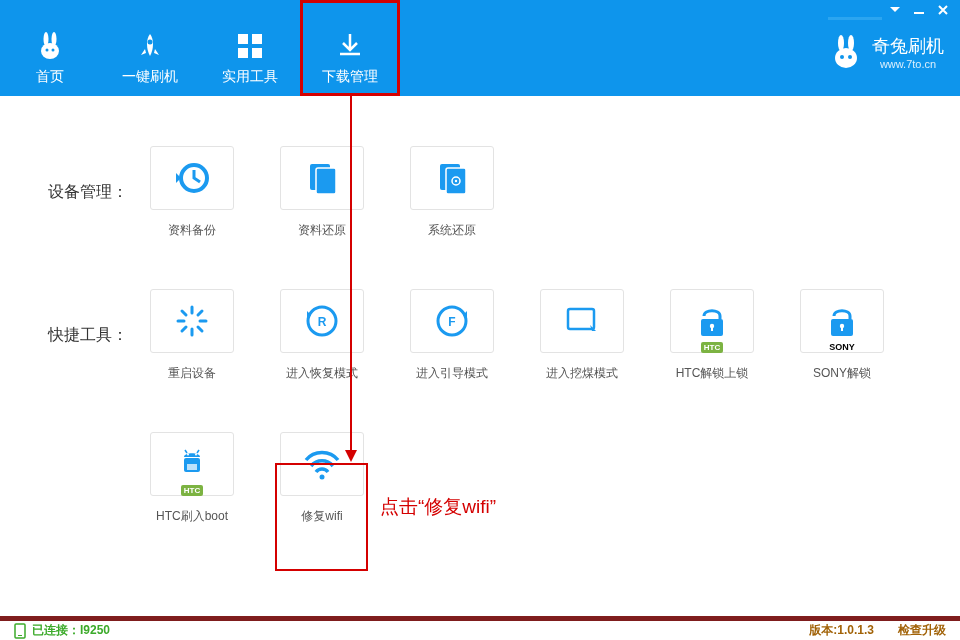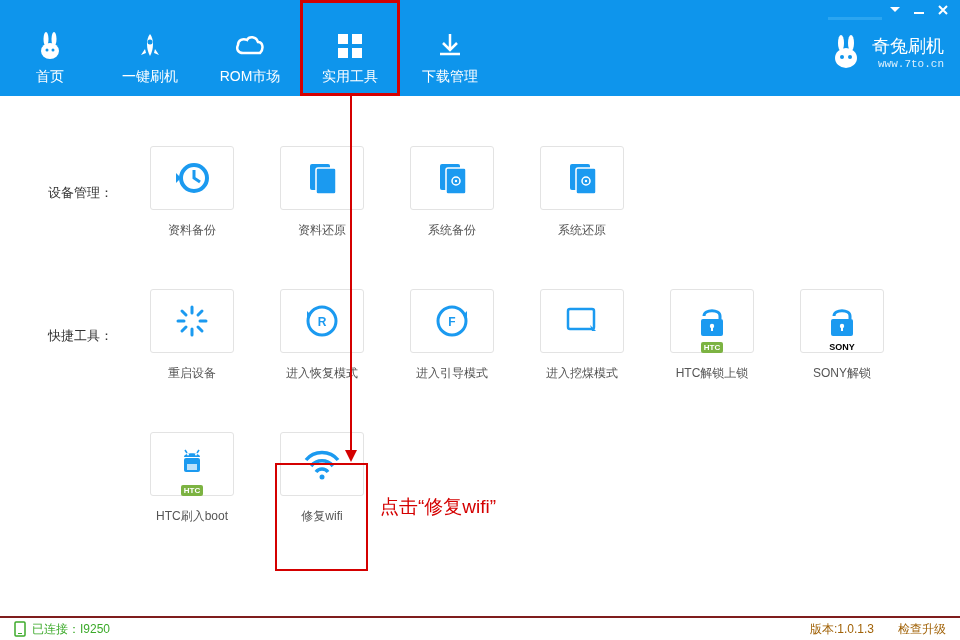--- a/index.html
+++ b/index.html
@@ -70,38 +70,37 @@
     .brand {
       position: absolute;
       right: 16px;
       top: 14px;
       display: flex;
       align-items: center;
       gap: 8px;
     }
     .brand-text {
       color: #fff;
-      text-align: right;
-      font-family: Liberation Mono, monospace;
+      text-align: center;
     }
     .brand-title { font-size: 18px; font-weight: 500; }
     .brand-url { font-size: 11px; opacity: 0.85; }
     .content {
       padding: 50px 20px 20px 48px;
       height: 520px;
       position: relative;
     }
     .section {
       display: flex;
       align-items: center;
       margin-bottom: 50px;
     }
     .section-label {
       width: 100px;
-      font-size: 13px;
+      font-size: 16px;
       color: #333;
     }
     .tool-grid {
       display: flex;
       gap: 42px;
     }
     .tool-item {
       display: flex;
       flex-direction: column;
       align-items: center;
@@ -151,26 +150,27 @@
       position: absolute;
       color: #d40000;
       font-size: 19px;
     }
     .statusbar {
       position: absolute;
       bottom: 0;
       left: 0;
       right: 0;
       height: 24px;
-      border-top: 2px solid #7f1d1d;
+      border-top: 5px solid #7f1d1d;
       display: flex;
       align-items: center;
       padding: 0 14px;
       font-size: 12px;
       justify-content: space-between;
+      font-weight: bold;
     }
     .status-left {
       display: flex;
       align-items: center;
       gap: 6px;
       color: #3caa2a;
     }
     .status-right {
       display: flex;
       gap: 24px;
@@ -236,28 +236,20 @@
       <svg width="30" height="30" viewBox="0 0 30 30">
           <path d="M15 3 C19 8 19 18 15 25 C11 18 11 8 15 3 Z" fill="#fff"></path>
           <circle cx="15" cy="11" r="2.5" fill="#0e95ec"></circle>
           <path d="M10 18 L6 24 L11 22 Z M20 18 L24 24 L19 22 Z" fill="#fff"></path>
         </svg>
     </div>
     <span class="nav-label">一键刷机</span>
   </div>
   <div class="nav-item">
     <div class="nav-icon">
-      <svg width="34" height="30" viewBox="0 0 34 30">
-          <path d="M10 22 C5 22 3 18 5 14 C5 9 10 7 14 9 C16 5 23 5 25 11 C30 11 31 18 27 22 Z" fill="none" stroke="#fff" stroke-width="2.5"></path>
-        </svg>
-    </div>
-    <span class="nav-label">ROM市场</span>
-  </div>
-  <div class="nav-item">
-    <div class="nav-icon">
       <svg width="30" height="30" viewBox="0 0 30 30">
           <rect x="3" y="3" width="10" height="10" fill="#fff"></rect>
           <rect x="17" y="3" width="10" height="10" fill="#fff"></rect>
           <rect x="3" y="17" width="10" height="10" fill="#fff"></rect>
           <rect x="17" y="17" width="10" height="10" fill="#fff"></rect>
         </svg>
     </div>
     <span class="nav-label">实用工具</span>
   </div>
   <div class="nav-item">
@@ -299,31 +291,20 @@
         <span class="tool-label">资料备份</span>
       </div>
       <div class="tool-item">
         <div class="tool-icon-box">
             <svg width="40" height="40" viewBox="0 0 40 40">
               <rect x="8" y="6" width="20" height="26" rx="2" fill="#1b9af0"></rect>
               <rect x="14" y="10" width="20" height="26" rx="2" fill="#1b9af0" stroke="#fff" stroke-width="1.5"></rect>
             </svg>
           </div>
         <span class="tool-label">资料还原</span>
-      </div>
-      <div class="tool-item">
-        <div class="tool-icon-box">
-            <svg width="40" height="40" viewBox="0 0 40 40">
-              <rect x="8" y="6" width="20" height="26" rx="2" fill="#1b9af0"></rect>
-              <rect x="14" y="10" width="20" height="26" rx="2" fill="#1b9af0" stroke="#fff" stroke-width="1.5"></rect>
-              <circle cx="24" cy="23" r="4" fill="none" stroke="#fff" stroke-width="1.5"></circle>
-              <circle cx="24" cy="23" r="1.2" fill="#fff"></circle>
-            </svg>
-          </div>
-        <span class="tool-label">系统备份</span>
       </div>
       <div class="tool-item">
         <div class="tool-icon-box">
             <svg width="40" height="40" viewBox="0 0 40 40">
               <rect x="8" y="6" width="20" height="26" rx="2" fill="#1b9af0"></rect>
               <rect x="14" y="10" width="20" height="26" rx="2" fill="#1b9af0" stroke="#fff" stroke-width="1.5"></rect>
               <circle cx="24" cy="23" r="4" fill="none" stroke="#fff" stroke-width="1.5"></circle>
               <circle cx="24" cy="23" r="1.2" fill="#fff"></circle>
             </svg>
           </div>

